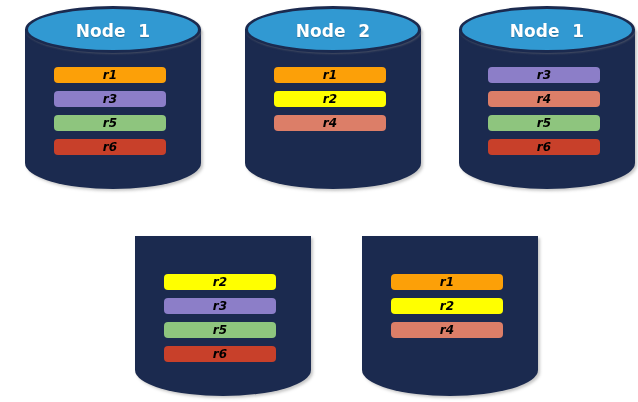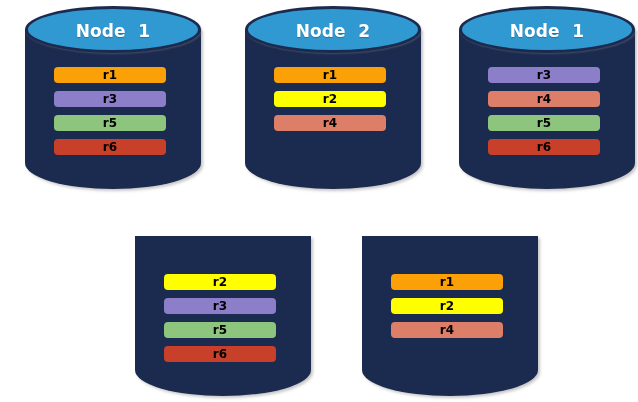--- a/index.html
+++ b/index.html
@@ -62,20 +62,21 @@
   }
   .bars {
     position: absolute;
     left: 0;
     right: 6px;
     top: 61px;
     display: flex;
     flex-direction: column;
     align-items: center;
     gap: 8px;
+    font-style: italic;
   }
   .bar {
     width: 112px;
     height: 16px;
     border-radius: 4px;
     display: flex;
     align-items: center;
     justify-content: center;
     color: #000000;
     font-size: 12px;

